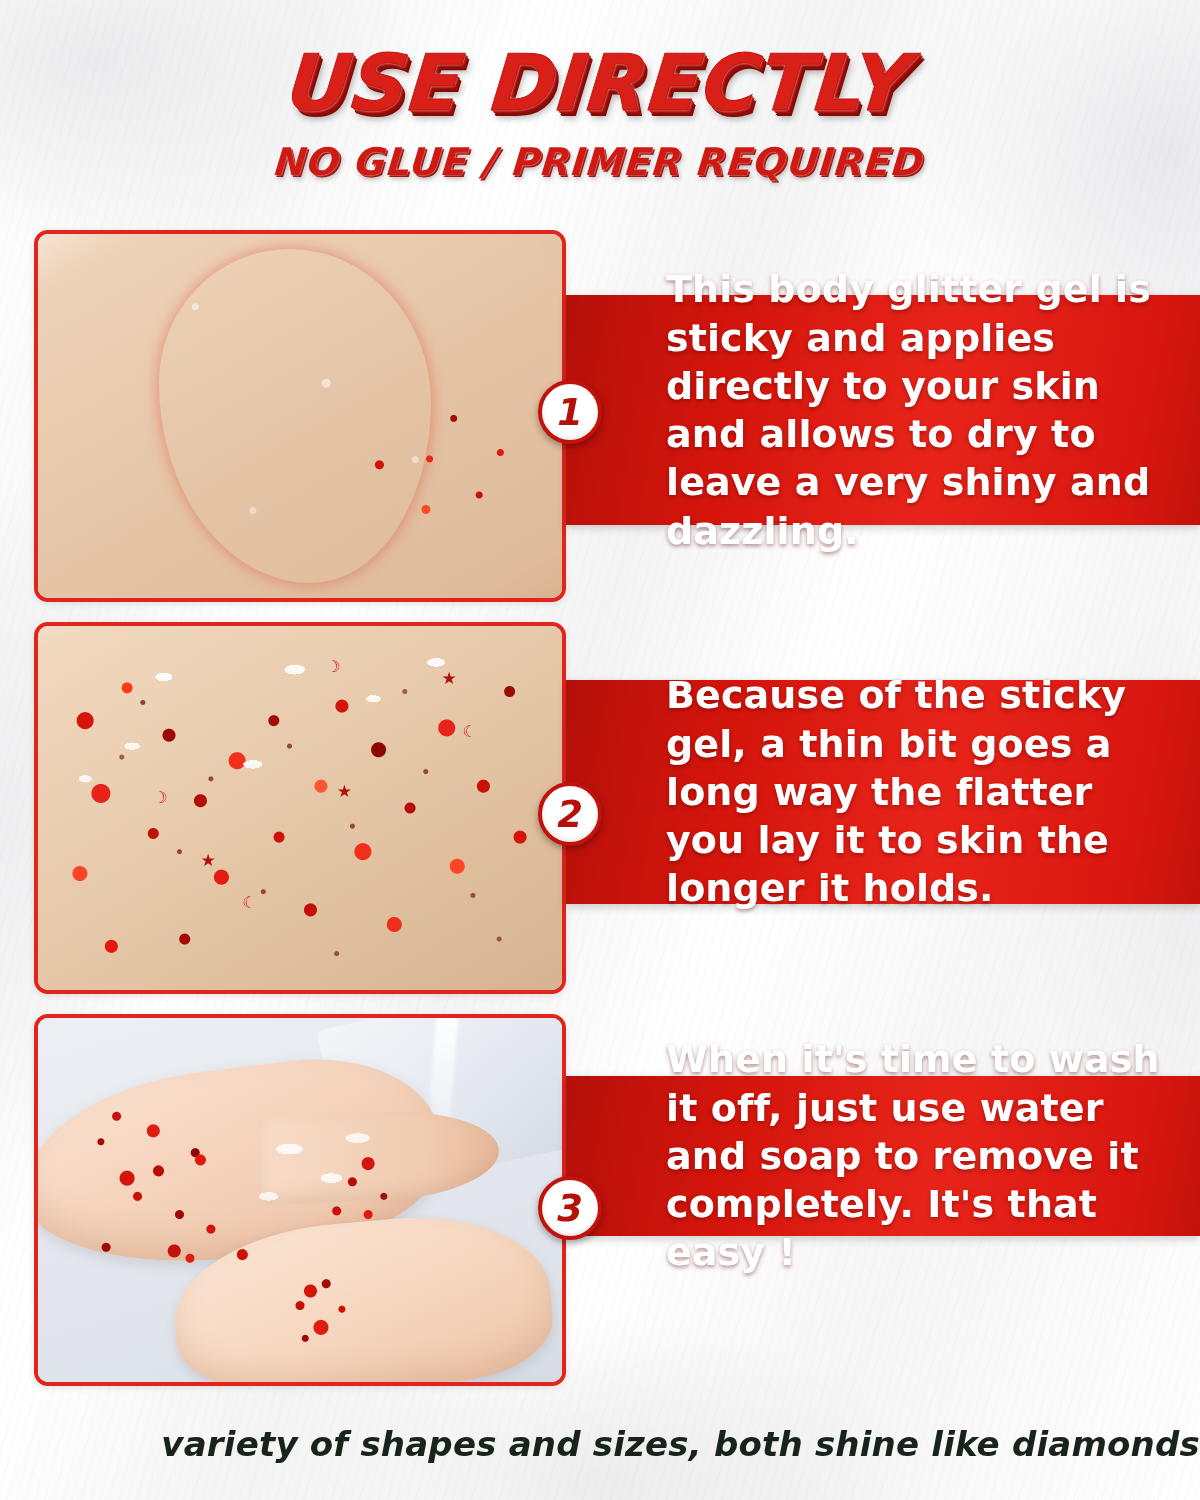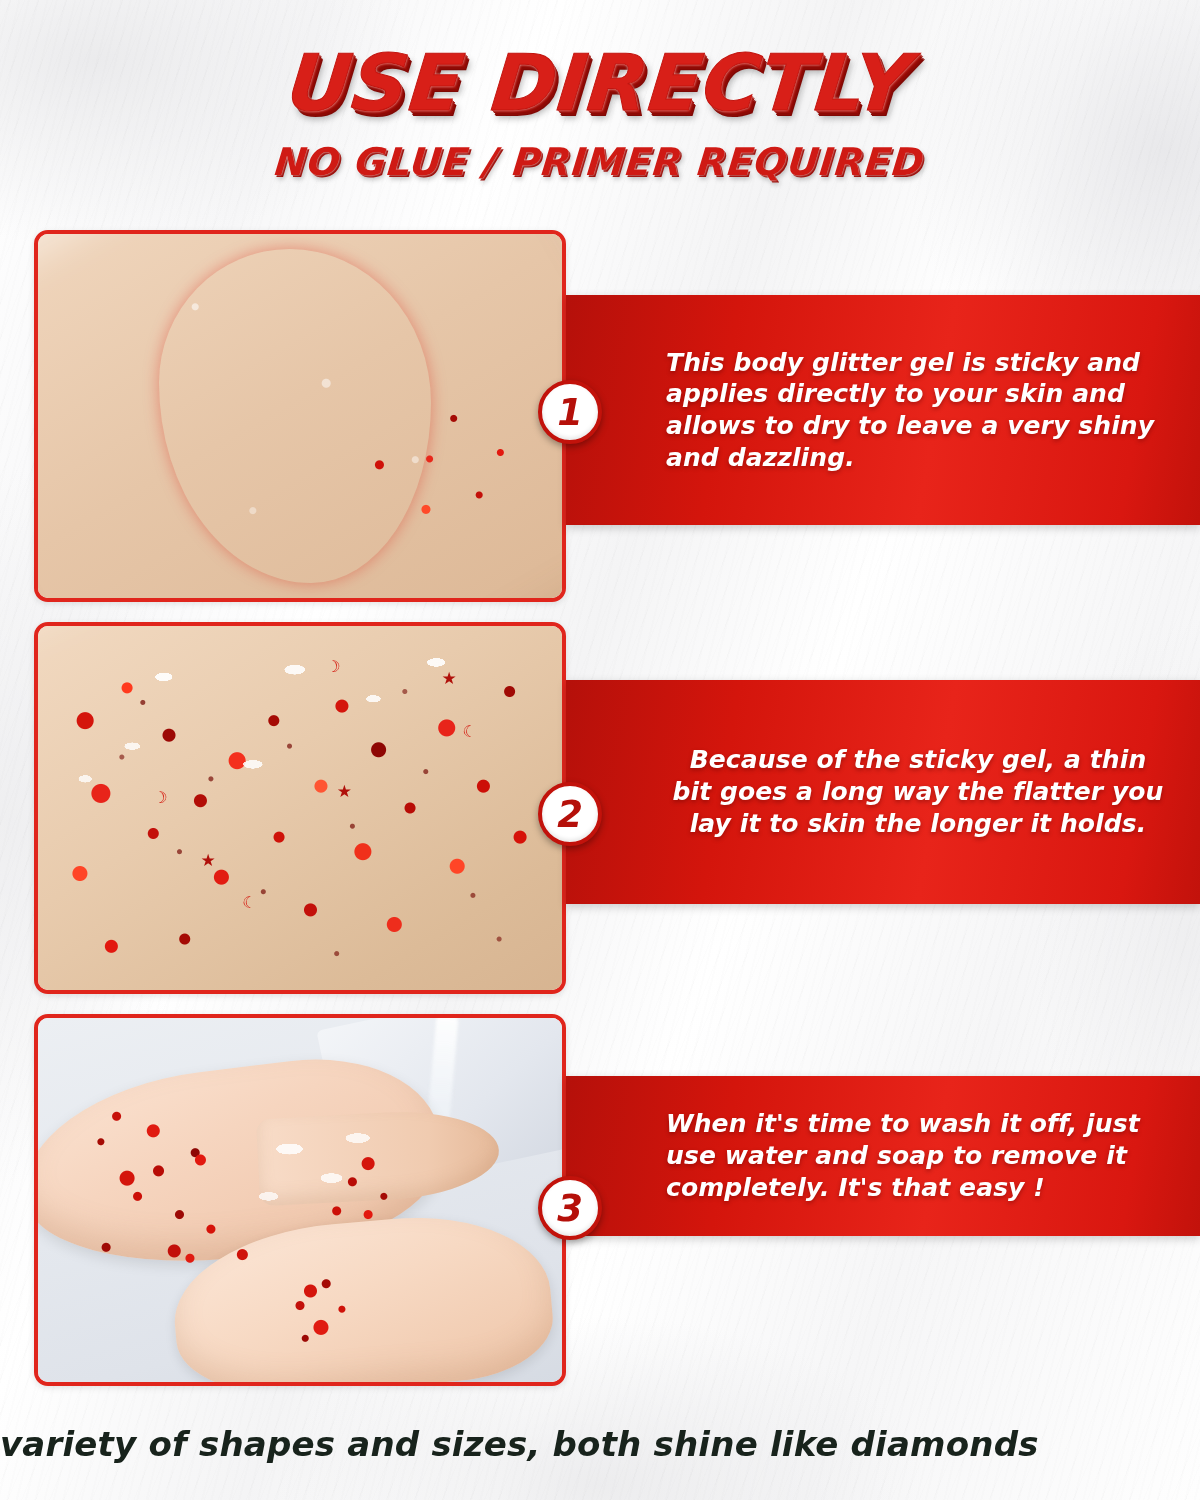--- a/index.html
+++ b/index.html
@@ -280,27 +280,27 @@
   }
 
   
   .banner{
     position:absolute; right:0; width:634px;
     background:linear-gradient(100deg,#b5100a 0%,#d4150c 26%,#e8241a 58%,#d91710 88%,#c2120b 100%);
     box-shadow:0 3px 9px rgba(0,0,0,.18);
     display:flex; align-items:center;
   }
   .banner.b1{ top:65px;  height:230px; }
-  .banner.b2{ top:58px;  height:224px;text-align:center; }
+  .banner.b2{ top:58px;  height:224px; }
   .banner.b3{ top:62px;  height:160px; }
   .banner p{
     color:#ffffff;
     font-family:"DejaVu Sans", sans-serif;
-    font-weight:700; font-style:italic;
-    font-size:25px; line-height:1.27;
+    font-weight:700; 
+    font-size:38px; line-height:1.27;
     letter-spacing:.1px;
     padding-left:100px; padding-right:30px;
     text-shadow:0 2px 4px rgba(90,5,2,.45);
   }
 
   
   .badge{
     position:absolute; left:538px;
     width:64px; height:64px; border-radius:50%;
     background:#ffffff;
@@ -313,21 +313,21 @@
     box-shadow:0 3px 7px rgba(0,0,0,.35), inset 0 -2px 4px rgba(0,0,0,.10);
     z-index:5;
   }
   .badge.n1{ top:150px; }
   .badge.n2{ top:160px; }
   .badge.n3{ top:162px; }
 
   
   .caption{
     position:absolute; left:0; top:1424px; width:1200px;
-    text-align:left;
+    text-align:right;
     font-family:"DejaVu Sans", sans-serif;
     font-weight:700; font-style:italic;
     font-size:34px; letter-spacing:.2px;
     color:#18231c;
   }
 </style>
 </head>
 <body>
 
 <div id="bg"></div>

